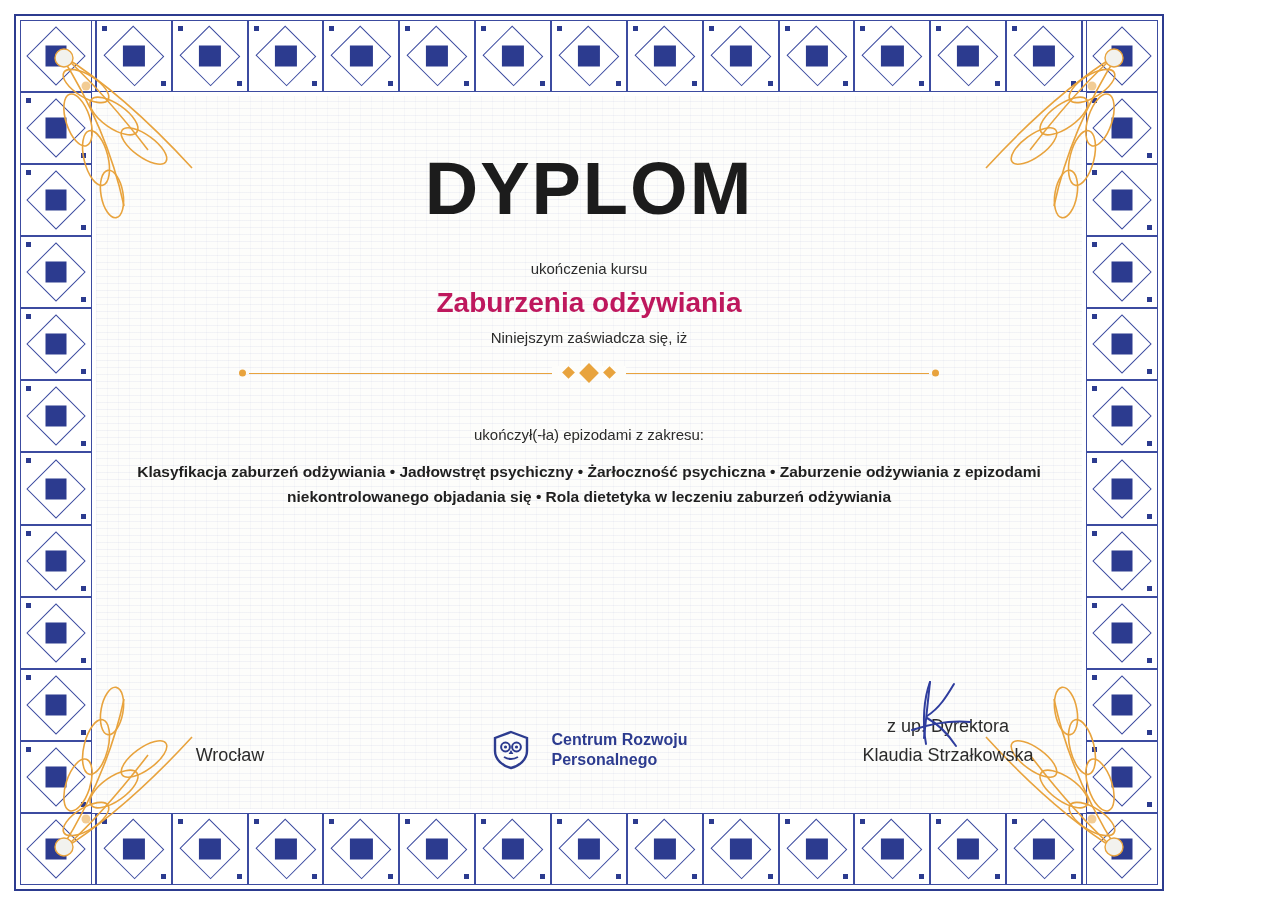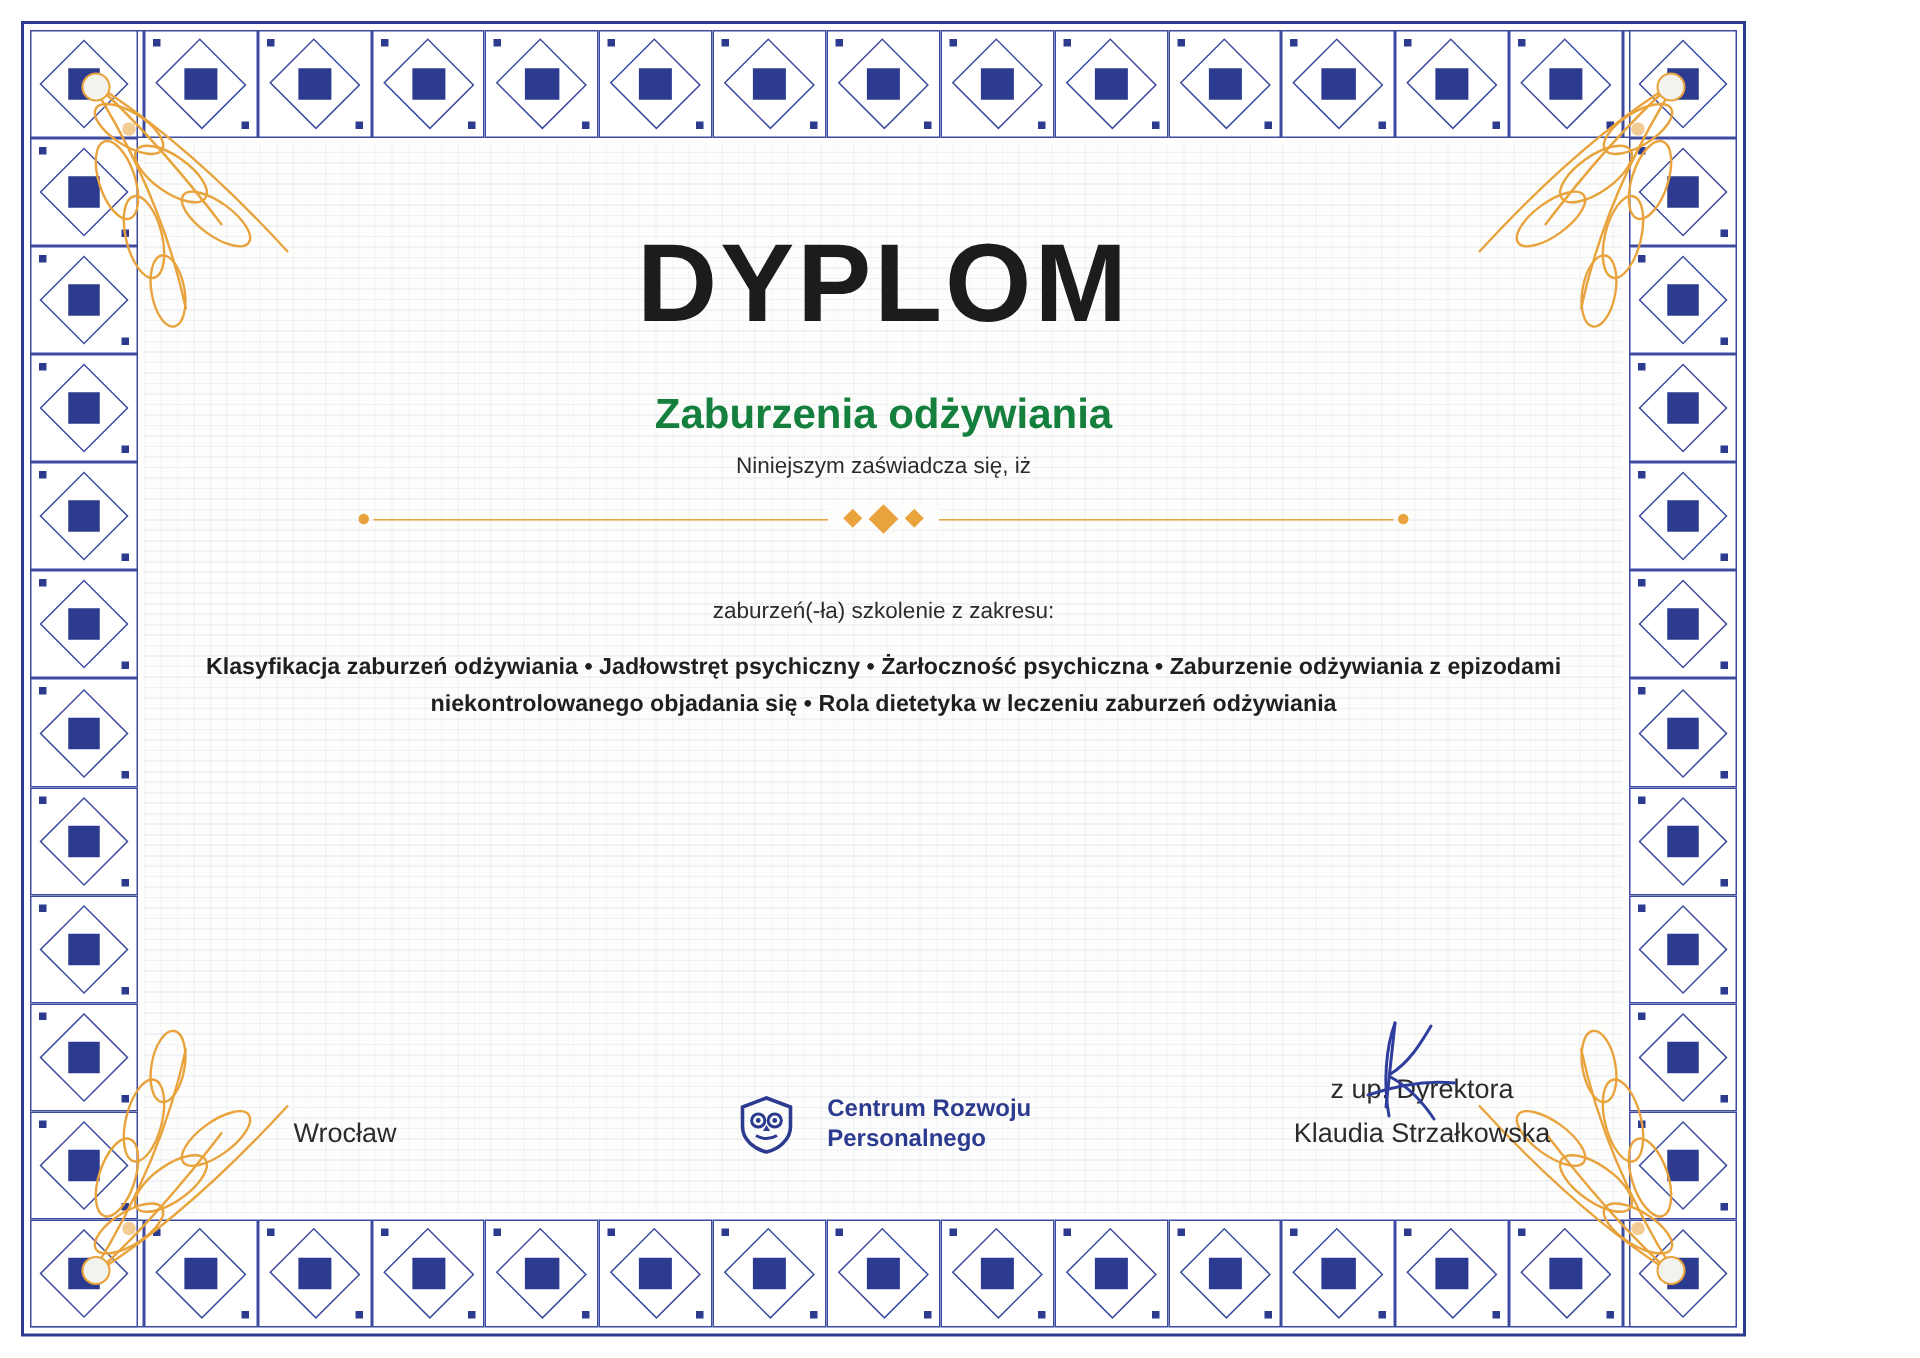--- a/index.html
+++ b/index.html
@@ -172,21 +172,21 @@
     line-height: 1.05;
   }
   .subtitle-small {
     font-size: 15px;
     color: #2b2b2b;
     margin: 0 0 10px 0;
   }
   .course-name {
     font-size: 28px;
     font-weight: bold;
-    color: #15803d;
+    color: #be185d;
     margin: 0 0 10px 0;
   }
   .course-number {
     font-size: 14px;
     color: #3a3a3a;
     margin: 0 0 38px 0;
   }
   .attest-line {
     font-size: 15px;
     color: #2b2b2b;
@@ -588,35 +588,36 @@
       <ellipse cx="44" cy="112" rx="12" ry="28" transform="rotate(-14 44 112)"></ellipse>
       <ellipse cx="60" cy="148" rx="11" ry="24" transform="rotate(-10 60 148)"></ellipse>
       <path d="M16 14 C44 40 70 70 96 104"></path>
     </g>
     <circle cx="12" cy="12" r="9" fill="#f2f2ee" stroke="#e8a33d" stroke-width="1.4"></circle>
     <circle cx="34" cy="40" r="4.5" fill="#e8a33d" opacity="0.55"></circle>
   </svg>
 
   <div class="content">
     <h1 class="title">DYPLOM</h1>
+    <p class="subtitle-small">ukończenia kursu</p>
     <p class="course-name">Zaburzenia odżywiania</p>
     <p class="attest-line">Niniejszym zaświadcza się, iż</p>
 
     <div class="divider">
       <span class="rule"></span>
       <span class="enddot l"></span>
       <span class="enddot r"></span>
       <span class="diamonds">
         <span class="dia"></span>
         <span class="dia big"></span>
         <span class="dia"></span>
       </span>
     </div>
 
-    <p class="scope-label">zaburzeń(-ła) szkolenie z zakresu:</p>
+    <p class="scope-label">ukończył(-ła) epizodami z zakresu:</p>
     <p class="scope-text">Klasyfikacja zaburzeń odżywiania • Jadłowstręt psychiczny • Żarłoczność psychiczna • Zaburzenie odżywiania z epizodami niekontrolowanego objadania się • Rola dietetyka w leczeniu zaburzeń odżywiania</p>
   </div>
 
   <div class="footer">
 
     <div class="footer-col left">
       <div>Wrocław</div>
     </div>
 
     <div class="logo-block">

